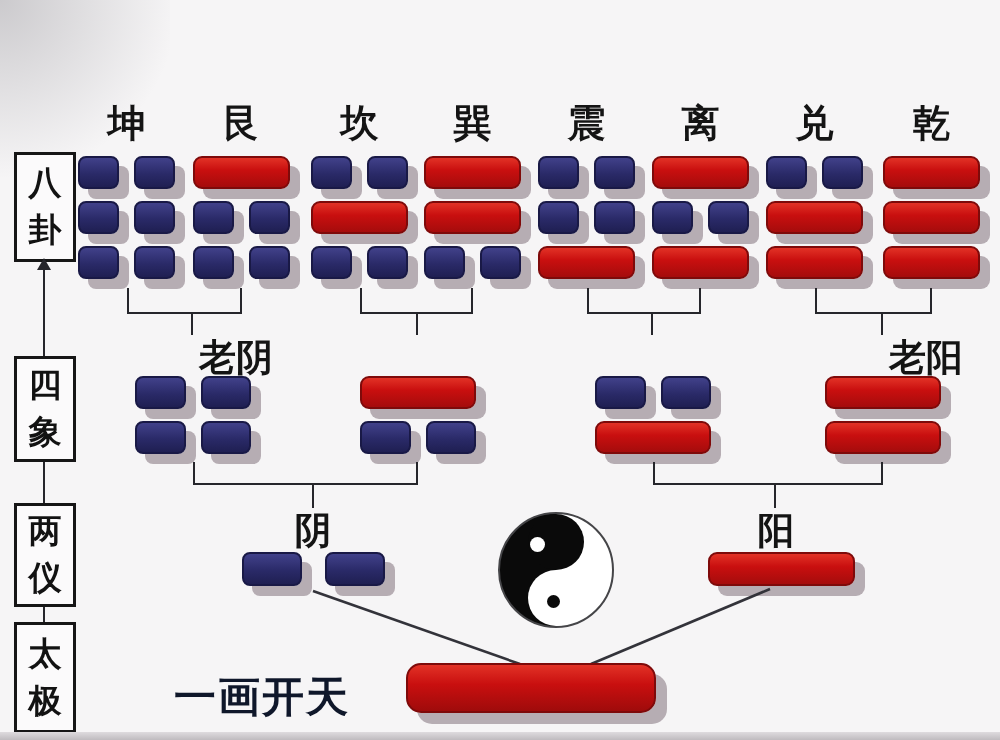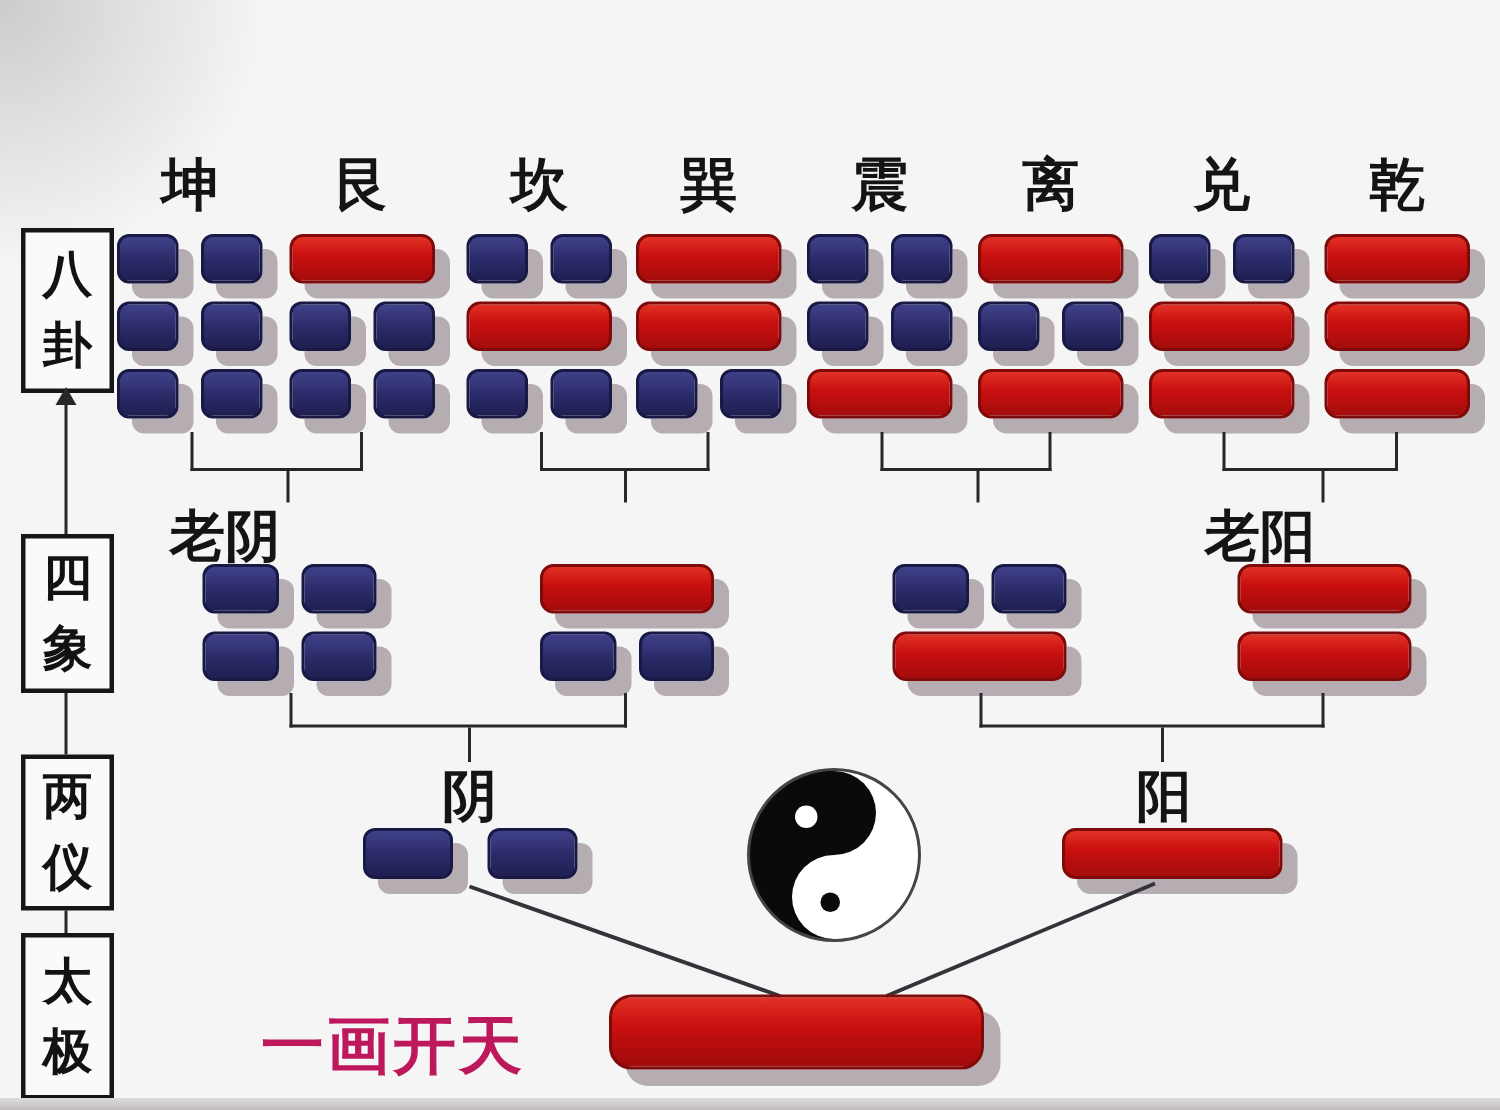--- a/index.html
+++ b/index.html
@@ -27,23 +27,23 @@
     font-size:33px; font-weight:700; line-height:1.42; color:#121212;
   }
   .vline { position:absolute; width:0; border-left:2px solid #26262b; }
   .arrow-up {
     position:absolute; width:0; height:0;
     border-left:7px solid transparent; border-right:7px solid transparent;
     border-bottom:12px solid #26262b;
   }
   
   .tri-label { position:absolute; top:98px; height:44px; text-align:center; font-size:38px; font-weight:700; }
-  .si-label  { position:absolute; top:333px; width:160px; height:42px; text-align:left; font-size:37px; font-weight:700; }
+  .si-label  { position:absolute; top:333px; width:160px; height:42px; text-align:right; font-size:37px; font-weight:700; }
   .ly-label  { position:absolute; top:506px; width:80px; height:42px; text-align:center; font-size:37px; font-weight:700; }
-  .caption   { position:absolute; left:172px; top:669px; width:180px; text-align:center; font-size:42px; font-weight:700; letter-spacing:2px; color:#be185d; }
+  .caption   { position:absolute; left:172px; top:669px; width:180px; text-align:center; font-size:42px; font-weight:700; letter-spacing:2px; color:#0f172a; }
   
   .lines { position:absolute; }
   .lines .line { position:relative; height:33px; margin-bottom:12px; }
   .lines.yi .line { height:34px; margin-bottom:0; }
   .line.solid {
     background:linear-gradient(180deg,#e23226 0%,#c90f0f 42%,#a50c0c 100%);
     border:2px solid #7e0a0a; border-radius:9px;
     box-shadow:10px 10px 0 #b6adb3;
   }
   .line.broken { display:flex; gap:15px; }

